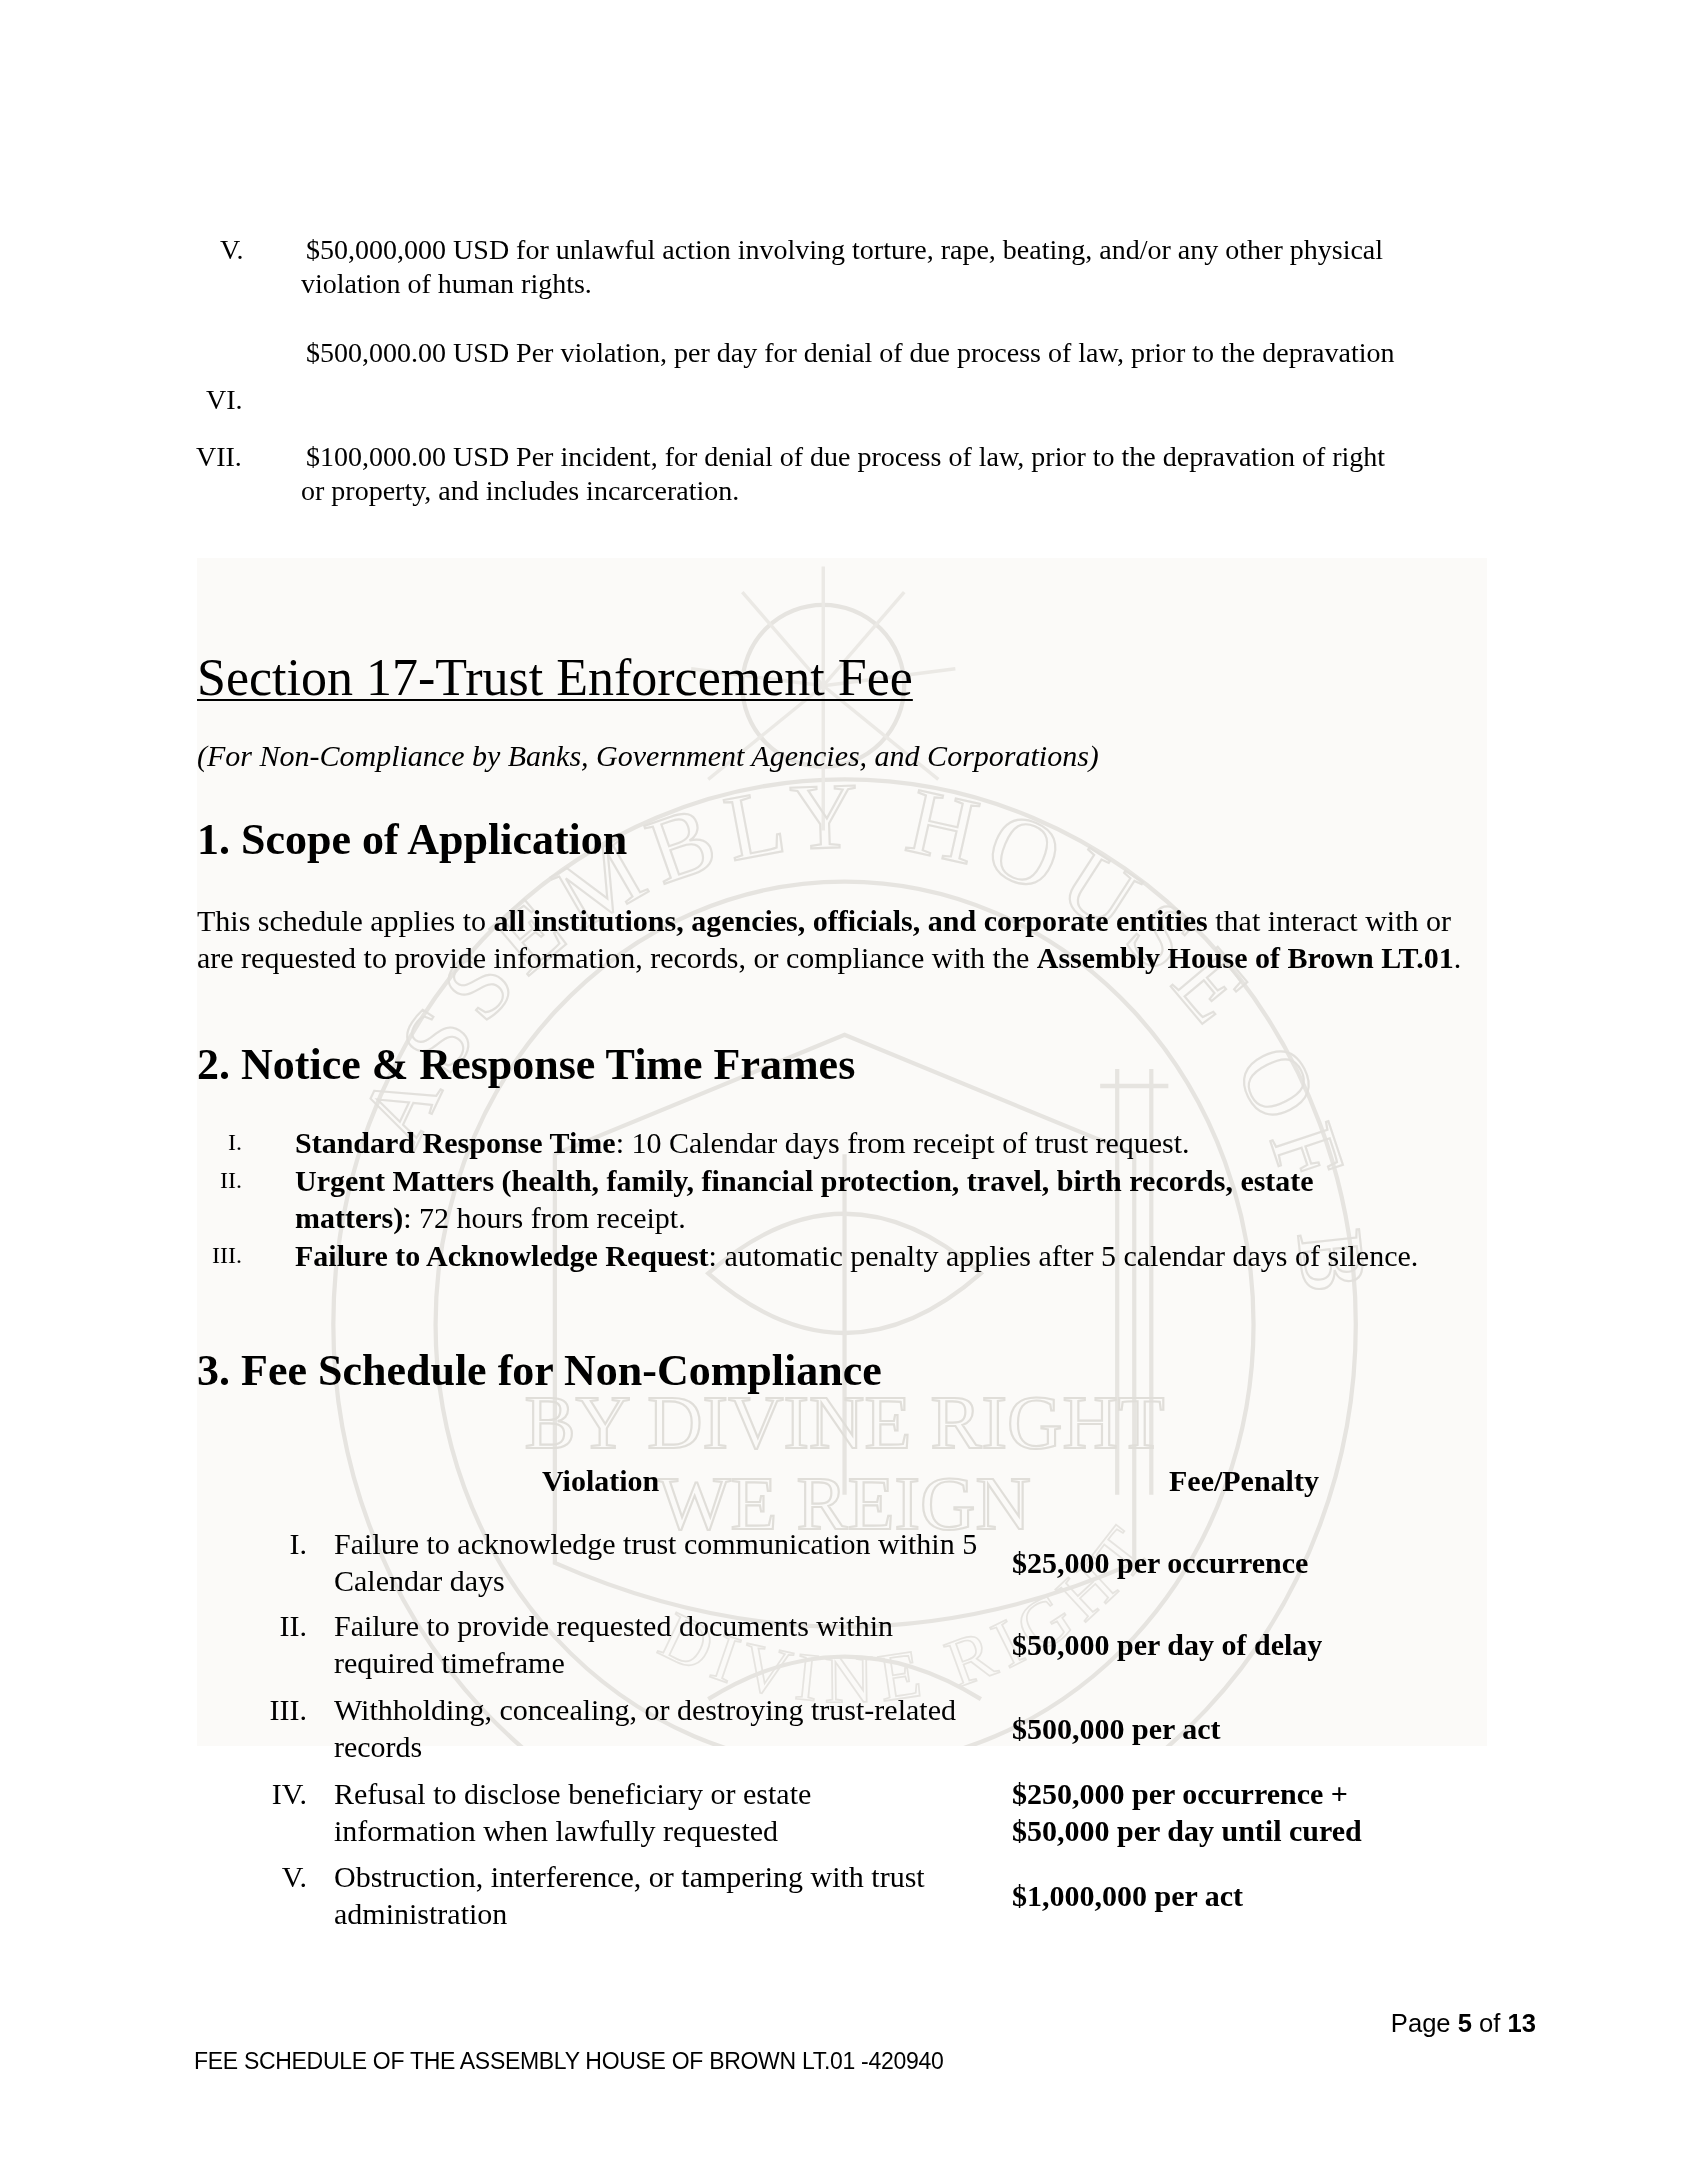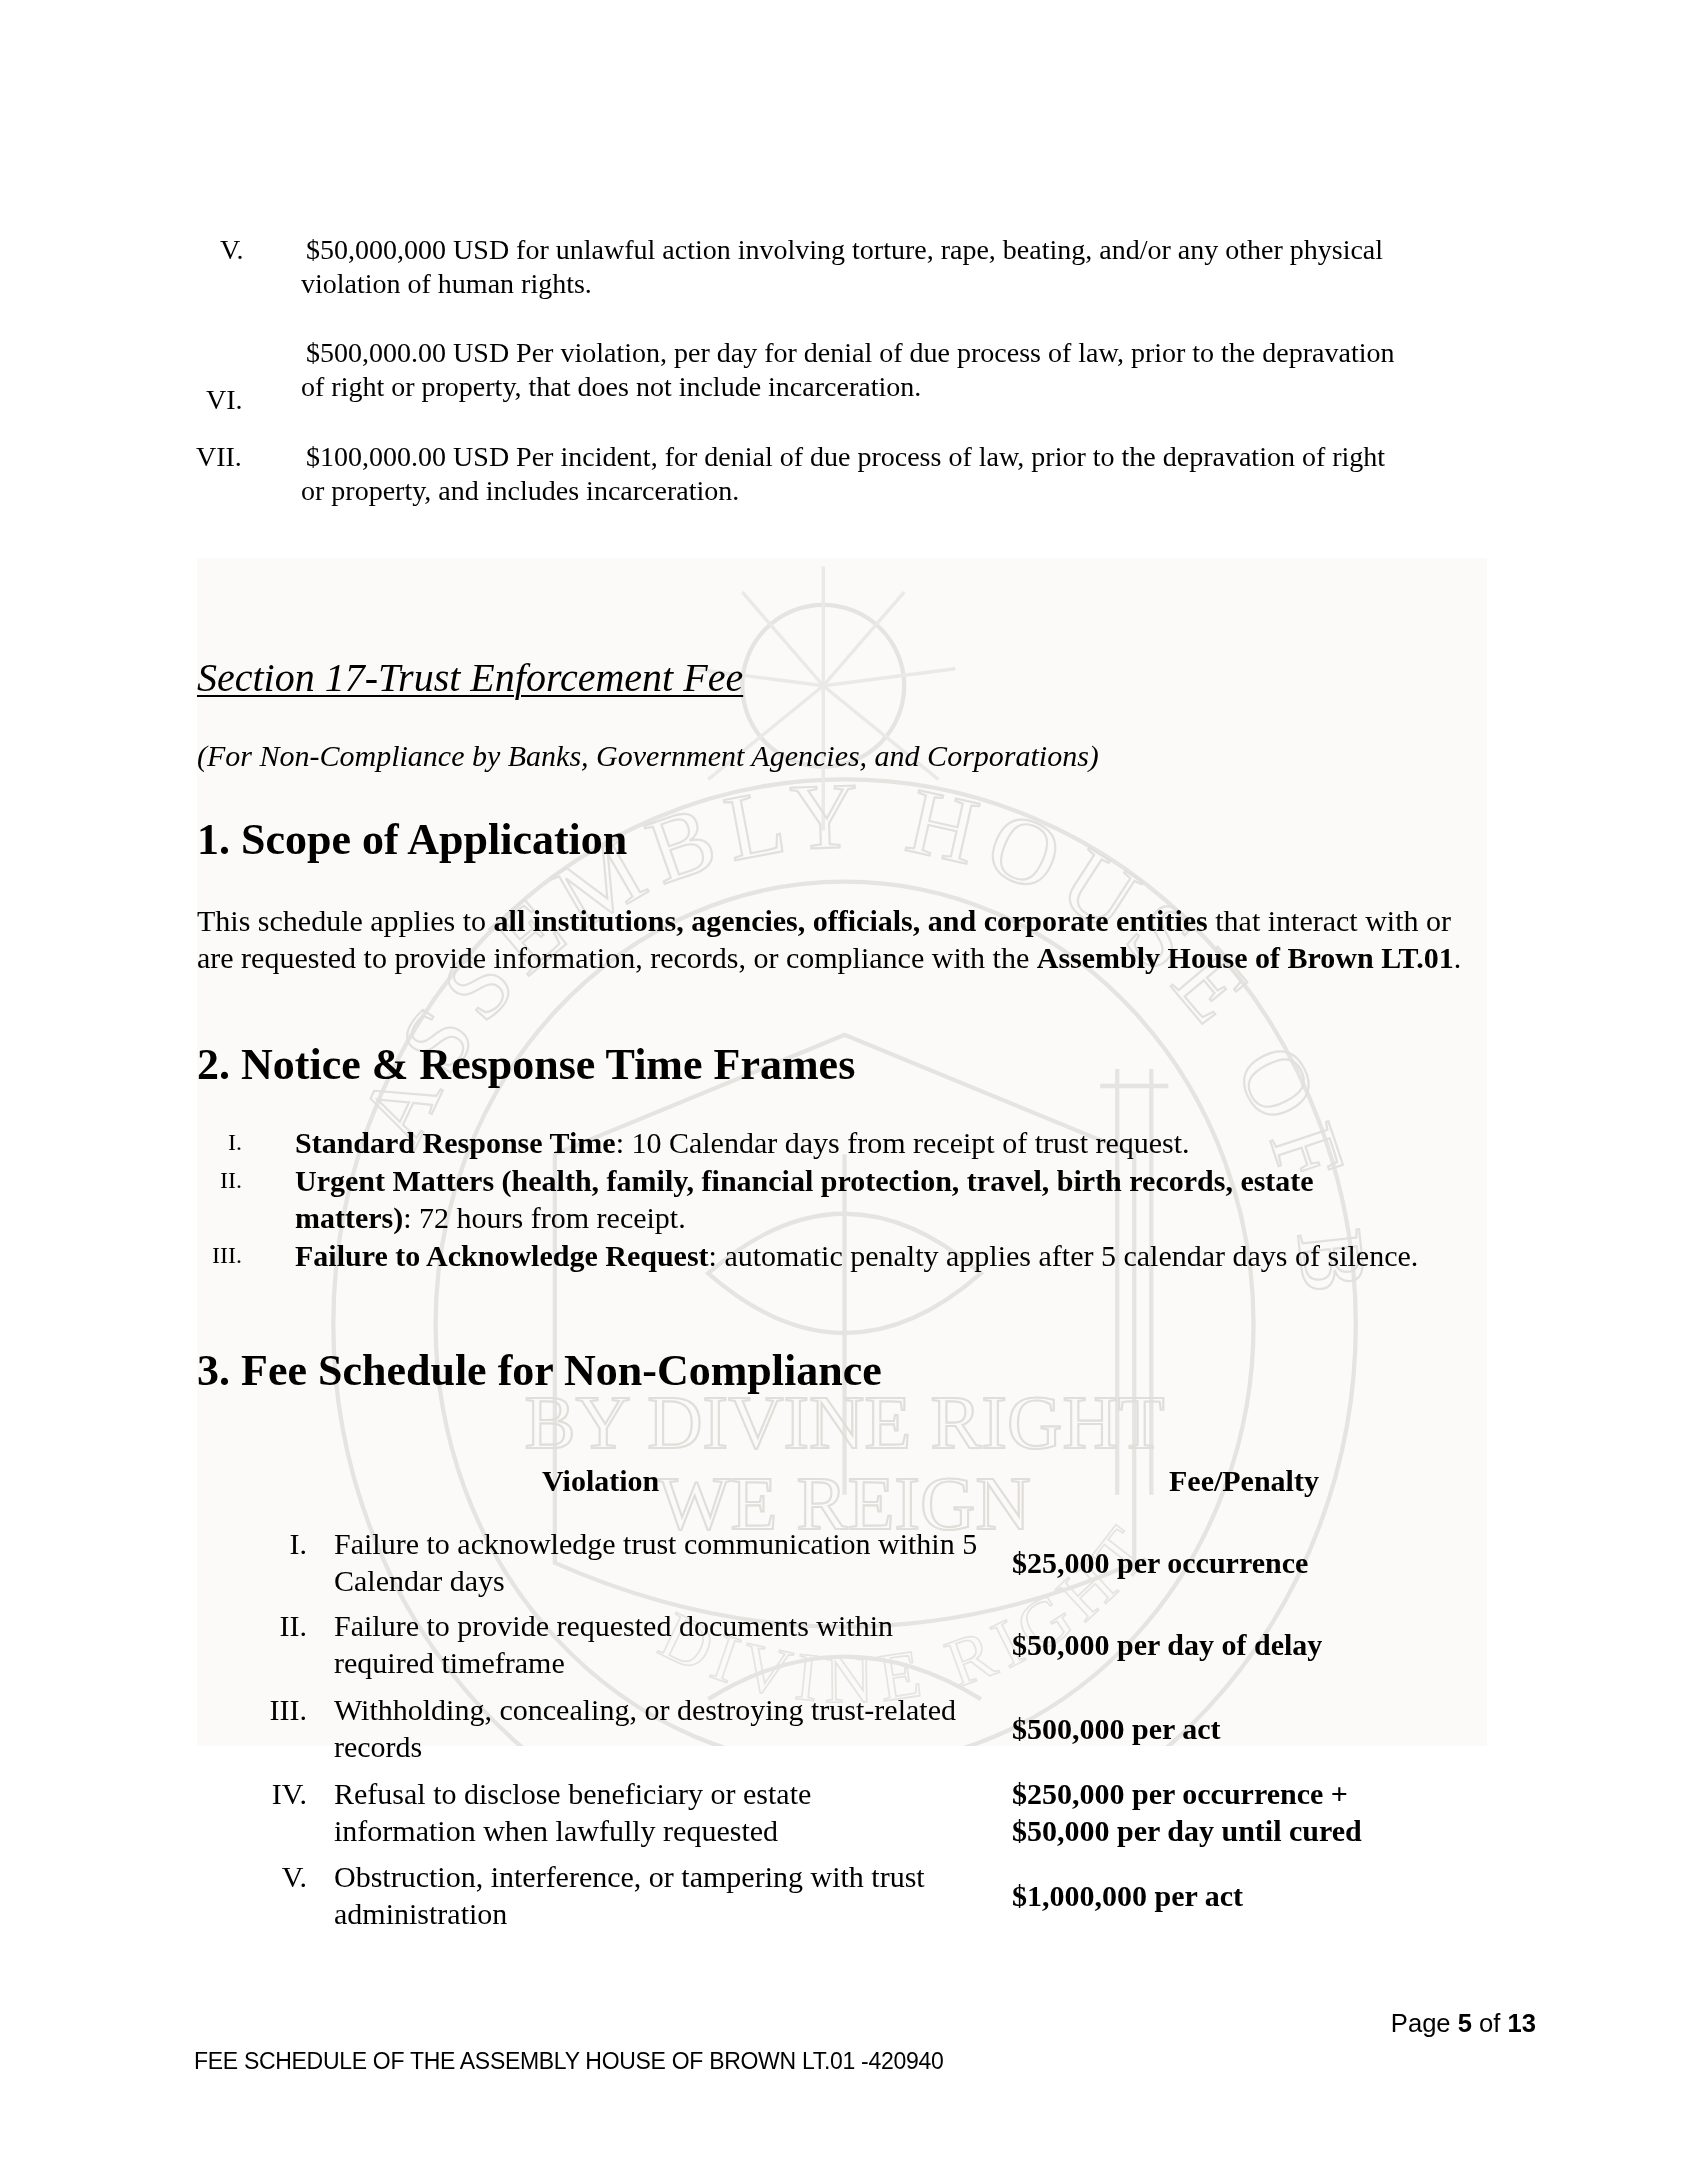--- a/index.html
+++ b/index.html
@@ -34,27 +34,26 @@
     
     .top-item { position: absolute; left: 0; width: 1685px; font-size: 28px; line-height: 34px; }
     .top-item .num { position: absolute; width: 53px; text-align: left; }
     .top-item .txt { position: absolute; left: 295px; width: 1184px; margin-left: 6px; }
     .top-item .txt .first { padding-left: 5.1px; }
 
     .section-title {
       position: absolute;
       left: 197px;
       top: 654px;
-      font-size: 40px;
+      font-size: 52px;
       line-height: 48px;
       text-decoration: underline;
       text-decoration-thickness: 1.7px;
       text-underline-offset: 4.3px;
       white-space: nowrap;
-      font-style: italic;
     }
     .subtitle {
       position: absolute;
       left: 197px;
       top: 738px;
       font-size: 30px;
       line-height: 36px;
       font-style: italic;
       white-space: nowrap;
     }
@@ -162,21 +161,20 @@
     <span class="num" style="left:220px;">V.</span>
     <div class="txt">
       <div class="first">$50,000,000 USD  for unlawful action involving torture, rape, beating, and/or any other physical</div>
       <div>violation of human rights.</div>
     </div>
   </div>
   <div class="top-item" style="top:336px;">
     <span class="num" style="left:206px;margin-top:47px;">VI.</span>
     <div class="txt">
       <div class="first">$500,000.00 USD Per violation, per day for denial of due process of law, prior to the depravation</div>
-      <div>of right or property, that does not include incarceration.</div>
     </div>
   </div>
   <div class="top-item" style="top:440px;">
     <span class="num" style="left:196px;">VII.</span>
     <div class="txt">
       <div class="first">$100,000.00 USD Per incident, for denial of due process of law, prior to the depravation of right</div>
       <div>or property, and includes incarceration.</div>
     </div>
   </div>
 </div>

